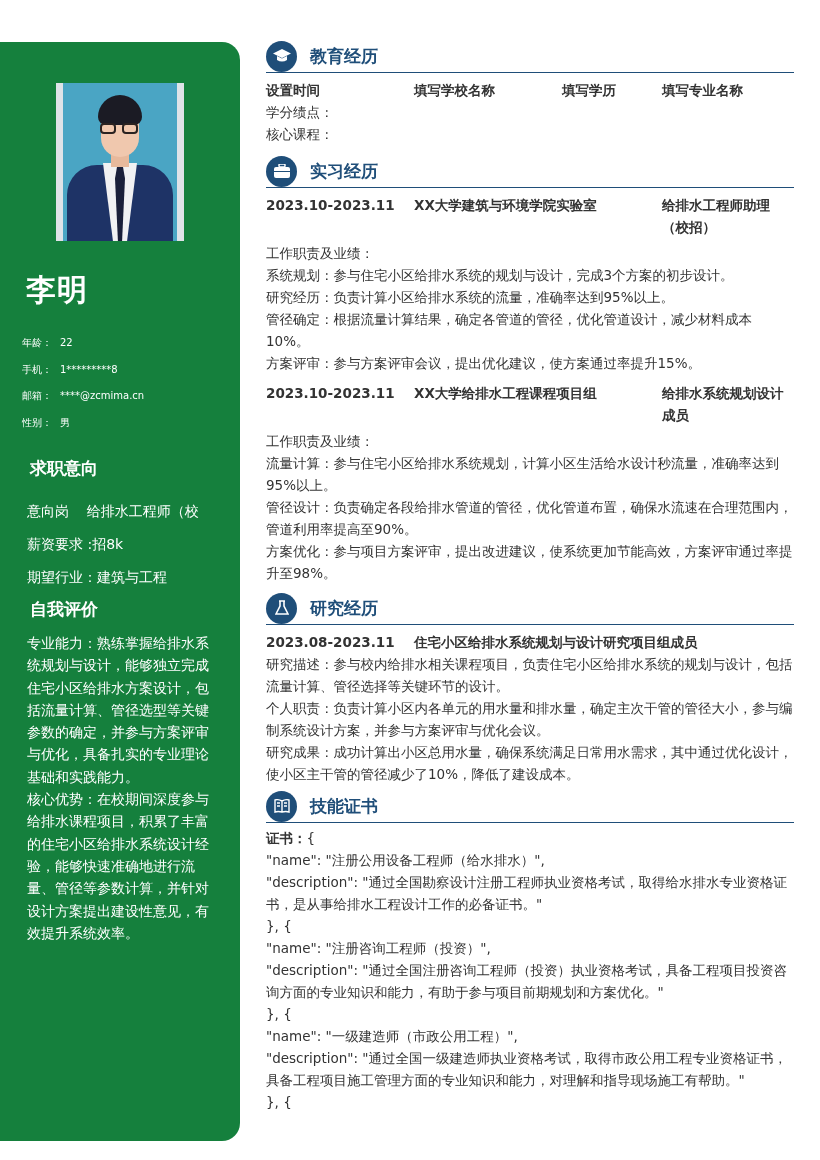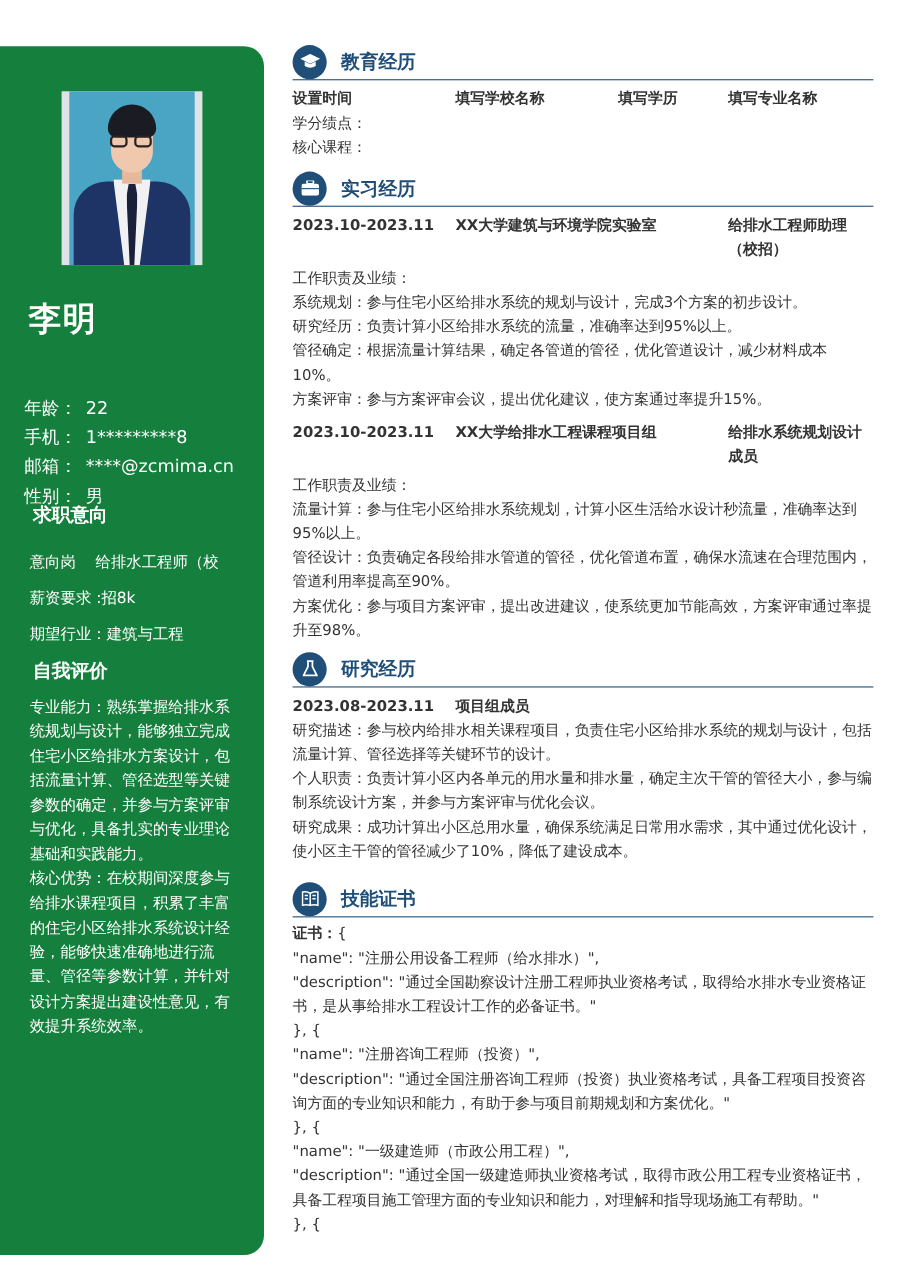--- a/index.html
+++ b/index.html
@@ -20,21 +20,21 @@
   .photo .hair { position: absolute; left: 35px; top: 12px; width: 44px; height: 30px; background: #1b1b24; border-radius: 22px 22px 8px 8px; }
   .photo .face { position: absolute; left: 38px; top: 24px; width: 38px; height: 50px; background: #f0c8ae; border-radius: 18px 18px 20px 20px; }
   .photo .glasses { position: absolute; left: 37px; top: 40px; width: 40px; height: 11px; }
   .photo .glasses span { position: absolute; top: 0; width: 16px; height: 11px; border: 2px solid #2a2220; border-radius: 4px; }
   .photo .neck { position: absolute; left: 48px; top: 70px; width: 18px; height: 14px; background: #e7b99c; }
   .photo .suit { position: absolute; left: 4px; top: 82px; width: 106px; height: 80px; background: #1e3366; border-radius: 30px 30px 0 0; }
   .photo .shirt { position: absolute; left: 40px; top: 80px; width: 34px; height: 80px; background: #f1f1f3; clip-path: polygon(0 0,100% 0,70% 100%,30% 100%); }
   .photo .tie { position: absolute; left: 52px; top: 84px; width: 10px; height: 76px; background: #1a1f3a; clip-path: polygon(20% 0,80% 0,100% 15%,70% 100%,30% 100%,0 15%); }
 
   .name { position: absolute; left: 26px; top: 228px; font-size: 30px; font-weight: bold; letter-spacing: 1px; }
-  .info { position: absolute; left: 22px; top: 288px; font-size: 16px; line-height: 26.5px; margin-top: 28px; }
+  .info { position: absolute; left: 22px; top: 288px; font-size: 10px; line-height: 26.5px; }
   .info .row span.val { margin-left: 8px; }
 
   .side-h { position: absolute; left: 30px; font-size: 17px; font-weight: bold; }
   .intent { position: absolute; left: 27px; top: 453px; font-size: 14px; line-height: 33px; width: 205px; }
   .eval { position: absolute; left: 27px; top: 590px; width: 190px; font-size: 14px; line-height: 22.3px; }
 
   .main { position: absolute; left: 266px; top: 40px; width: 528px; }
   .sec { position: relative; }
   .sec-head { display: flex; align-items: center; height: 33px; border-bottom: 1.5px solid #1f4e79; }
   .sec-icon { width: 31px; height: 31px; border-radius: 50%; background: #1f4e79; display: flex; align-items: center; justify-content: center; }
@@ -150,28 +150,29 @@
     <div class="sec-head">
       <span class="sec-icon">
         <svg width="14" height="16" viewBox="0 0 14 16" fill="none" stroke="#fff" stroke-width="1.6">
             <path d="M4 1 h6 M5 1 v5 L1 14 h12 L9 6 V1"></path>
           </svg>
       </span>
       <span class="sec-title">研究经历</span>
     </div>
     <div class="row-head">
       <span class="col1">2023.08-2023.11</span>
+      <span style="width:216px;flex:none">住宅小区给排水系统规划与设计研究</span>
       <span class="col3">项目组成员</span>
     </div>
     <div class="txt">研究描述：参与校内给排水相关课程项目，负责住宅小区给排水系统的规划与设计，包括流量计算、管径选择等关键环节的设计。</div>
     <div class="txt">个人职责：负责计算小区内各单元的用水量和排水量，确定主次干管的管径大小，参与编制系统设计方案，并参与方案评审与优化会议。</div>
     <div class="txt">研究成果：成功计算出小区总用水量，确保系统满足日常用水需求，其中通过优化设计，使小区主干管的管径减少了10%，降低了建设成本。</div>
   </div>
 
-  <div class="sec" style="margin-top:16px">
+  <div class="sec" style="margin-top:5px">
     <div class="sec-head">
       <span class="sec-icon">
         <svg width="16" height="14" viewBox="0 0 16 14" fill="none" stroke="#fff" stroke-width="1.4">
             <path d="M8 2 Q4 0 1 1 V13 Q4 12 8 13 Q12 12 15 13 V1 Q12 0 8 2 V13"></path>
             <path d="M3 4 h3 M3 7 h3 M10 4 h3 M10 7 h3"></path>
           </svg>
       </span>
       <span class="sec-title">技能证书</span>
     </div>
     <div class="txt" style="margin-top:4px"><b>证书：</b><span>{</span></div>

